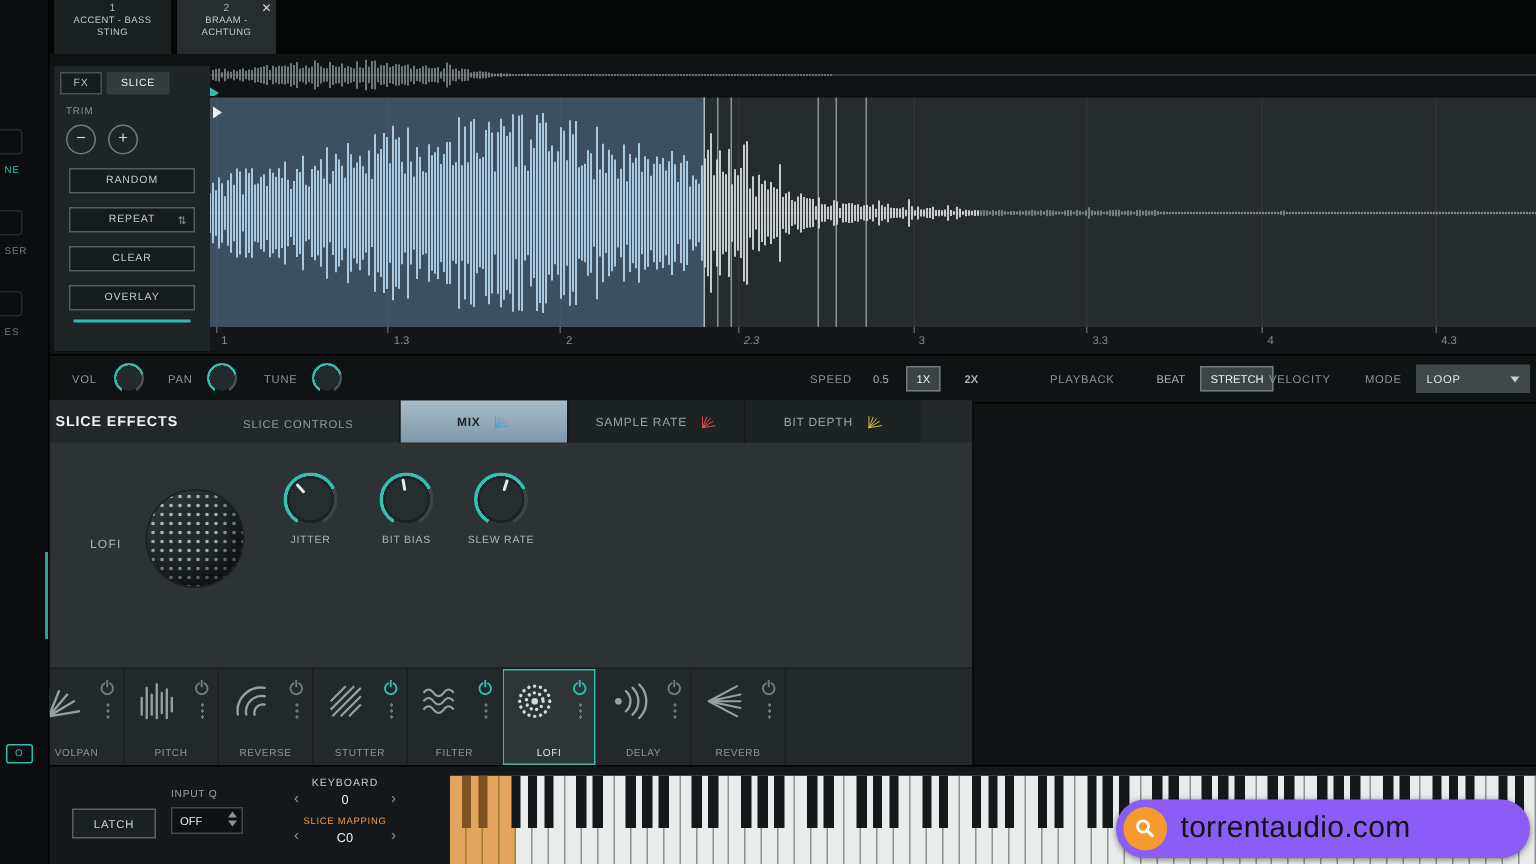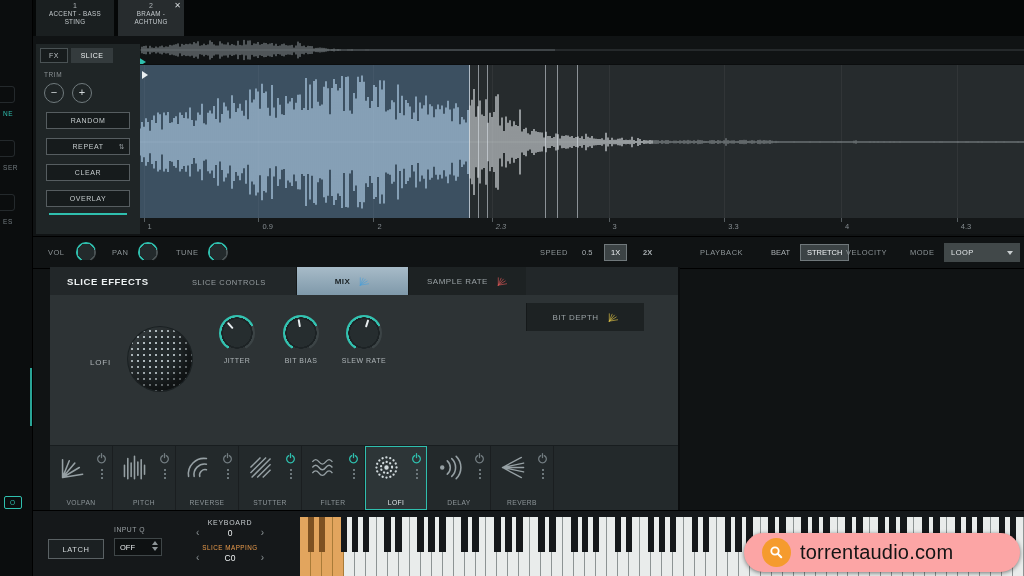--- a/index.html
+++ b/index.html
@@ -70,21 +70,21 @@
   .sbtn{position:absolute;top:7px;height:17px;padding:0 6px;display:flex;align-items:center;
         font-size:7.5px;color:#a9afb2;cursor:pointer;border:1px solid transparent;box-sizing:border-box;}
   .sbtn.sel{background:#3c4345;border-color:#70787b;color:#eef1f3;}
   #loopbox{position:absolute;top:6px;width:76px;height:19px;background:#414849;color:#e2e6e8;
            font-size:7.5px;letter-spacing:.5px;display:flex;align-items:center;
            justify-content:space-between;padding:0 7px;cursor:pointer;box-sizing:border-box;}
   #loop-caret{width:0;height:0;border-left:3px solid transparent;border-right:3px solid transparent;
               border-top:4px solid #c9ced0;}
 
   
-  #fxpanel{left:50px;top:267px;width:630px;height:243px;background:#2d3335;border-right:2px solid #0b0d0e;box-sizing:border-box;}
+  #fxpanel{left:20px;top:267px;width:630px;height:243px;background:#2d3335;border-right:2px solid #0b0d0e;box-sizing:border-box;}
   #fxhead{position:absolute;left:0;top:0;right:0;height:28px;background:#22272­9;background:#222729;}
   #fxtitle{position:absolute;left:17px;top:9px;font-size:9.5px;font-weight:bold;letter-spacing:.6px;color:#eef2f3;}
   #fxcontrols{position:absolute;left:142px;top:11px;font-size:7.5px;letter-spacing:.6px;color:#969da0;}
   .fxtab{position:absolute;top:0;height:28px;display:flex;align-items:center;justify-content:center;
          gap:8px;font-size:8px;letter-spacing:.5px;color:#9aa2a5;background:#1d2223;
          border-left:1px solid #15191a;cursor:pointer;box-sizing:border-box;}
   .fxtab.sel{background:linear-gradient(#a7bbc8,#7f99aa);color:#1a2124;font-weight:bold;}
   .fxtab-icon{width:12px;height:12px;}
   .fxtab-icon svg{width:100%;height:100%;}
 
@@ -153,22 +153,22 @@
   .navarrow{font-size:10px;color:#8d9497;cursor:pointer;line-height:1;}
   .navval{font-size:8.5px;color:#eef1f2;}
   #map-label{margin-top:6px;font-size:6.3px;letter-spacing:.5px;color:#e89a4b;}
   #piano{position:absolute;left:268px;top:6px;right:0;bottom:0;background:#0a0c0d;overflow:hidden;}
   .wkey{position:absolute;top:0;bottom:0;background:#e9eceb;border-right:1px solid #8d9494;box-sizing:border-box;cursor:pointer;}
   .wkey.hot{background:#e2a55e;border-right-color:#a97b38;}
   .bkey{position:absolute;top:0;height:58%;background:#15181a;z-index:2;cursor:pointer;}
   .bkey.hotb{background:#7d5122;}
 
   
-  #watermark{left:744px;top:533px;width:276px;height:39px;background:#fca5a5;border-radius:20px;
-             display:flex;align-items:center;padding-left:18px;z-index:6;box-sizing:border-box;
+  #watermark{left:744px;top:533px;width:276px;height:39px;background:#8b5cf6;border-radius:20px;
+             display:flex;align-items:center;padding-left:5px;z-index:6;box-sizing:border-box;
              box-shadow:0 1px 4px rgba(0,0,0,.5);text-align:center;}
   #wm-circle{width:29px;height:29px;border-radius:50%;background:#f59b2e;display:flex;
              align-items:center;justify-content:center;flex:0 0 auto;}
   #wm-text{margin-left:9px;font-size:20px;color:#141414;letter-spacing:.2px;}
 </style>
 </head>
 <body>
 
 <div id="app">
 
@@ -236,21 +236,21 @@
         <div class="sline" style="left: 404.872px;"></div>
         <div class="sline" style="left: 417.248px;"></div>
         <div class="sline" style="left: 436.696px;"></div>
       </div>
     <div id="playtri"></div>
   </div>
   <div class="abs" id="ruler">
       <span class="rtick" style="left: 3.536px;"></span>
       <span class="rlab" style="left: 7.536px;">1</span>
       <span class="rtick" style="left: 118.456px;"></span>
-      <span class="rlab" style="left: 122.456px;">0.9</span>
+      <span class="rlab" style="left: 122.456px;">1.3</span>
       <span class="rtick" style="left: 233.376px;"></span>
       <span class="rlab" style="left: 237.376px;">2</span>
       <span class="rtick" style="left: 351.832px;"></span>
       <span class="rlab" style="left: 355.832px; font-style: italic;">2.3</span>
       <span class="rtick" style="left: 468.52px;"></span>
       <span class="rlab" style="left: 472.52px;">3</span>
       <span class="rtick" style="left: 584.324px;"></span>
       <span class="rlab" style="left: 588.324px;">3.3</span>
       <span class="rtick" style="left: 701.012px;"></span>
       <span class="rlab" style="left: 705.012px;">4</span>
@@ -293,21 +293,21 @@
       <span class="fxtab-icon" style="color: rgb(74, 159, 216);"><svg viewBox="0 0 26 26">
             <path d="M5 22V6M5 22L11 7M5 22L16 9M5 22L20 13M5 22L23 19" fill="none" stroke="currentColor" stroke-width="1.4" stroke-linecap="round"></path>
           </svg></span>
     </div>
     <div class="fxtab" style="left:358px;width:118px;">
       <span>SAMPLE RATE</span>
       <span class="fxtab-icon" style="color: rgb(216, 85, 85);"><svg viewBox="0 0 26 26">
             <path d="M5 22V6M5 22L11 7M5 22L16 9M5 22L20 13M5 22L23 19" fill="none" stroke="currentColor" stroke-width="1.4" stroke-linecap="round"></path>
           </svg></span>
     </div>
-    <div class="fxtab" style="left:476px;width:118px;margin-top:36px;">
+    <div class="fxtab" style="left:476px;width:118px;">
       <span>BIT DEPTH</span>
       <span class="fxtab-icon" style="color: rgb(222, 195, 68);"><svg viewBox="0 0 26 26">
             <path d="M5 22V6M5 22L11 7M5 22L16 9M5 22L20 13M5 22L23 19" fill="none" stroke="currentColor" stroke-width="1.4" stroke-linecap="round"></path>
           </svg></span>
     </div>
 
     <span id="lofi-label">LOFI</span>
     <div id="sphere"></div>
 
     <div class="bknob" style="left:169px;">

